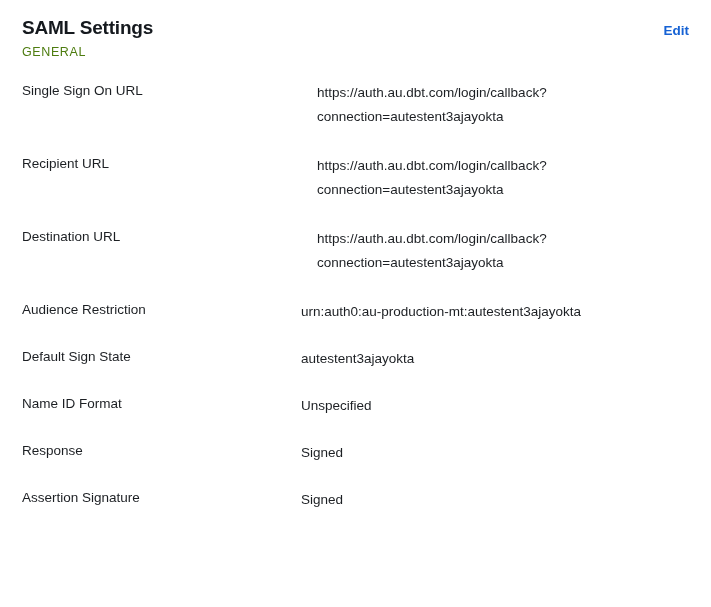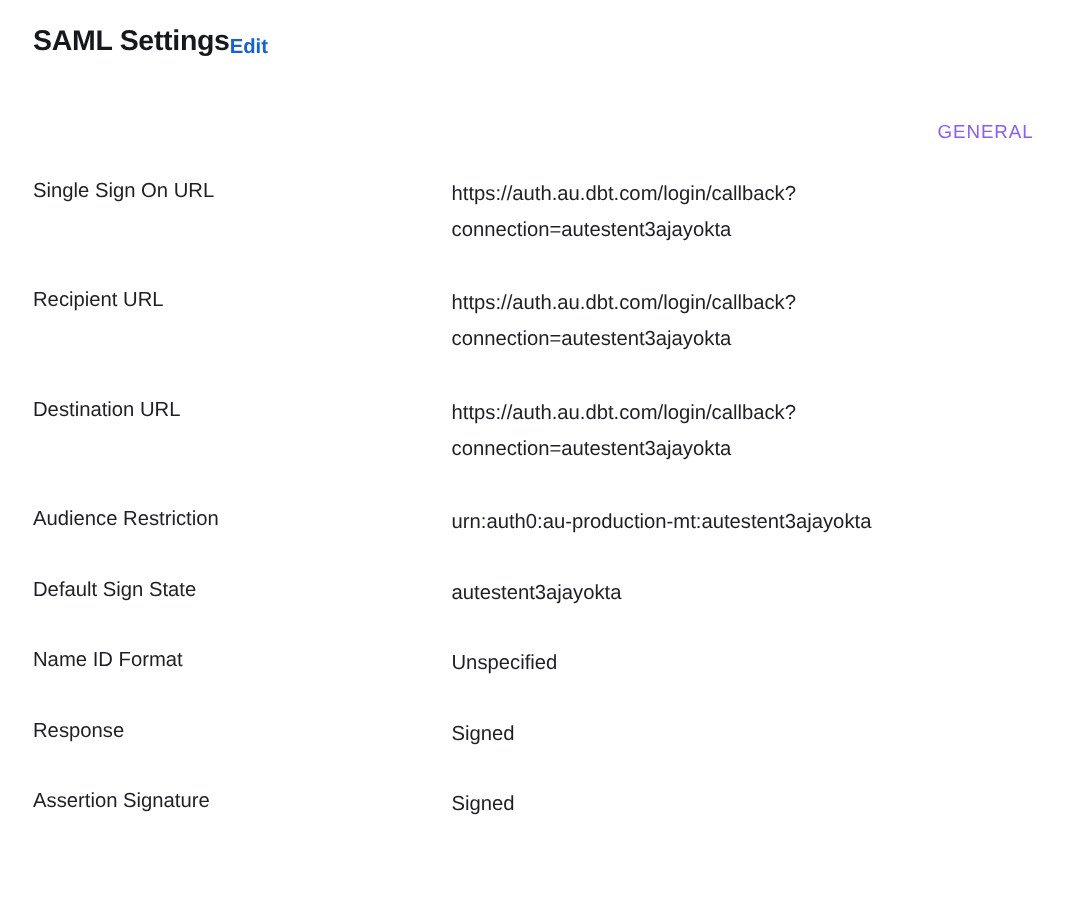--- a/index.html
+++ b/index.html
@@ -17,46 +17,44 @@
   .page {
     position: relative;
     width: 711px;
     height: 607px;
     box-sizing: border-box;
     padding: 0 22px;
   }
   .header {
     display: flex;
     align-items: flex-start;
-    justify-content: flex-start;
+    justify-content: space-between;
     padding-top: 14px;
   }
   .page-title {
     font-size: 19px;
     font-weight: bold;
     letter-spacing: -0.2px;
     color: #15191e;
     margin: 0;
     line-height: 28px;
   }
   .edit-link {
     font-size: 13.5px;
     color: #1662d4;
     font-weight: bold;
     cursor: pointer;
     line-height: 28px;
     padding-top: 3px;
   }
   .section-title {
-    margin-top: 36px;
     font-size: 12.5px;
-    color: #8b5cf6;
+    color: #4d7c0f;
     letter-spacing: 0.6px;
     font-weight: normal;
-    text-align: right;
   }
   .fields {
     margin-top: 22px;
   }
   .field-row {
     display: flex;
     align-items: flex-start;
     margin-bottom: 23px;
   }
   .field-label {
@@ -71,20 +69,21 @@
     color: #1c1f23;
     line-height: 24px;
     max-width: 300px;
     word-break: break-word;
   }
   .field-row.multiline .field-value {
     line-height: 24px;
   }
   .field-row.multiline {
     margin-bottom: 25px;
+    gap: 16px;
   }
 </style>
 </head>
 <body>
 
 <div class="page">
 
   <div class="header">
     <h1 class="page-title">SAML Settings</h1>
     <span class="edit-link">Edit</span>

